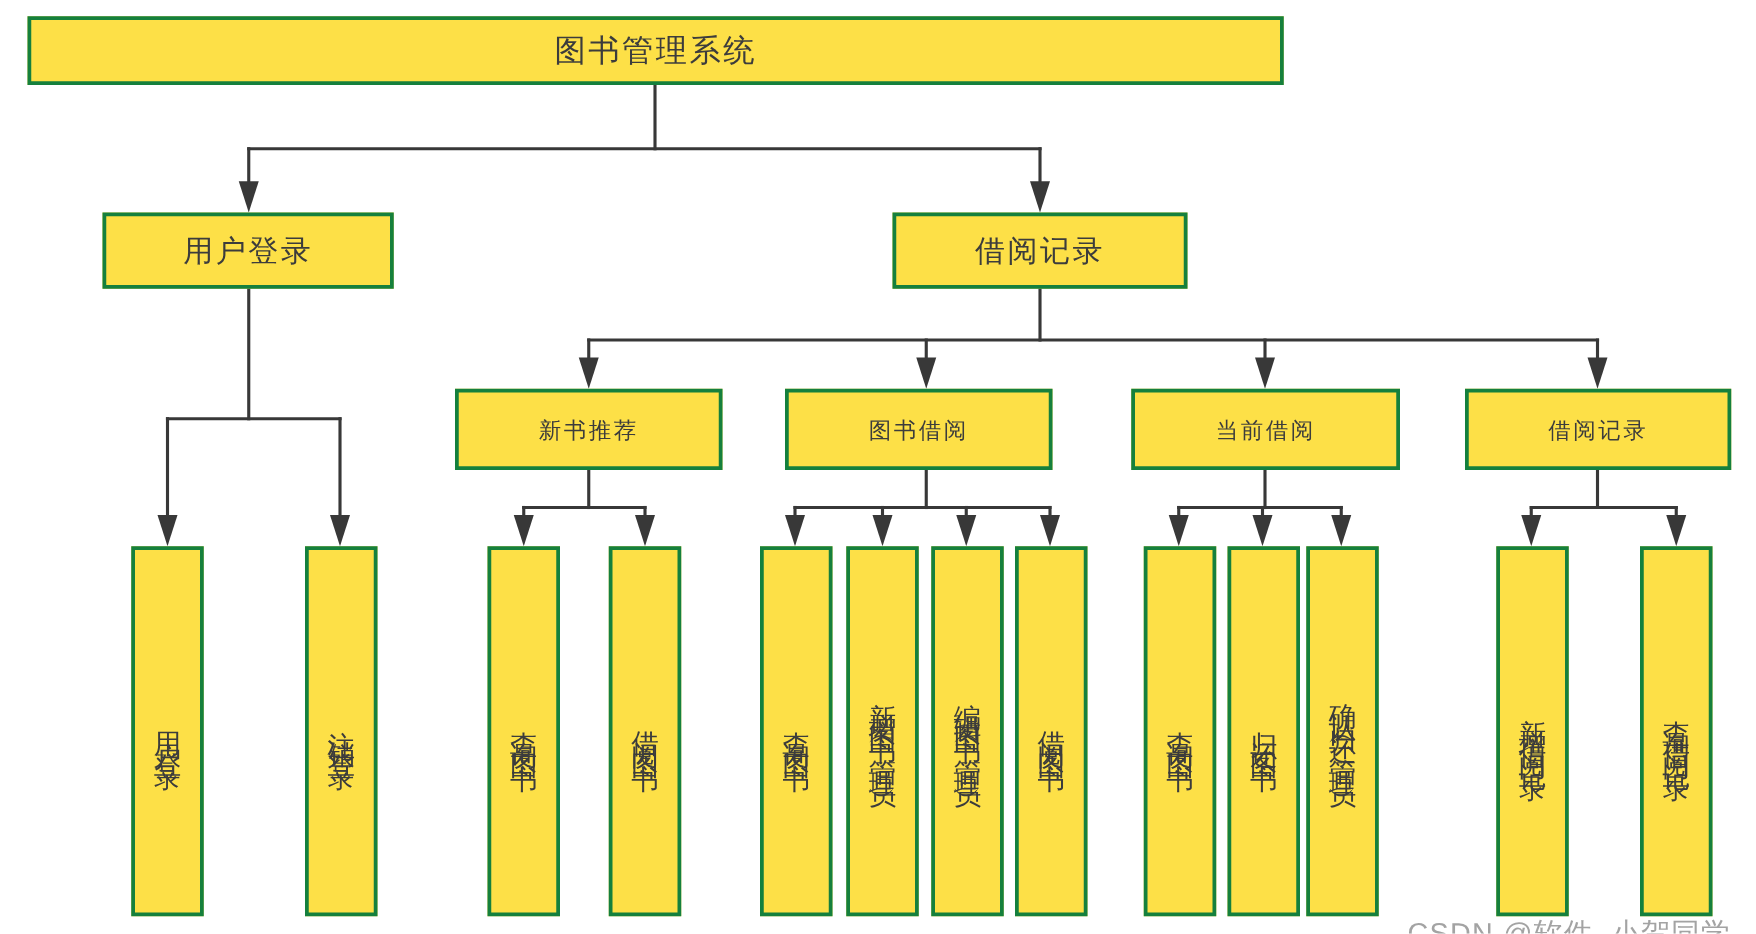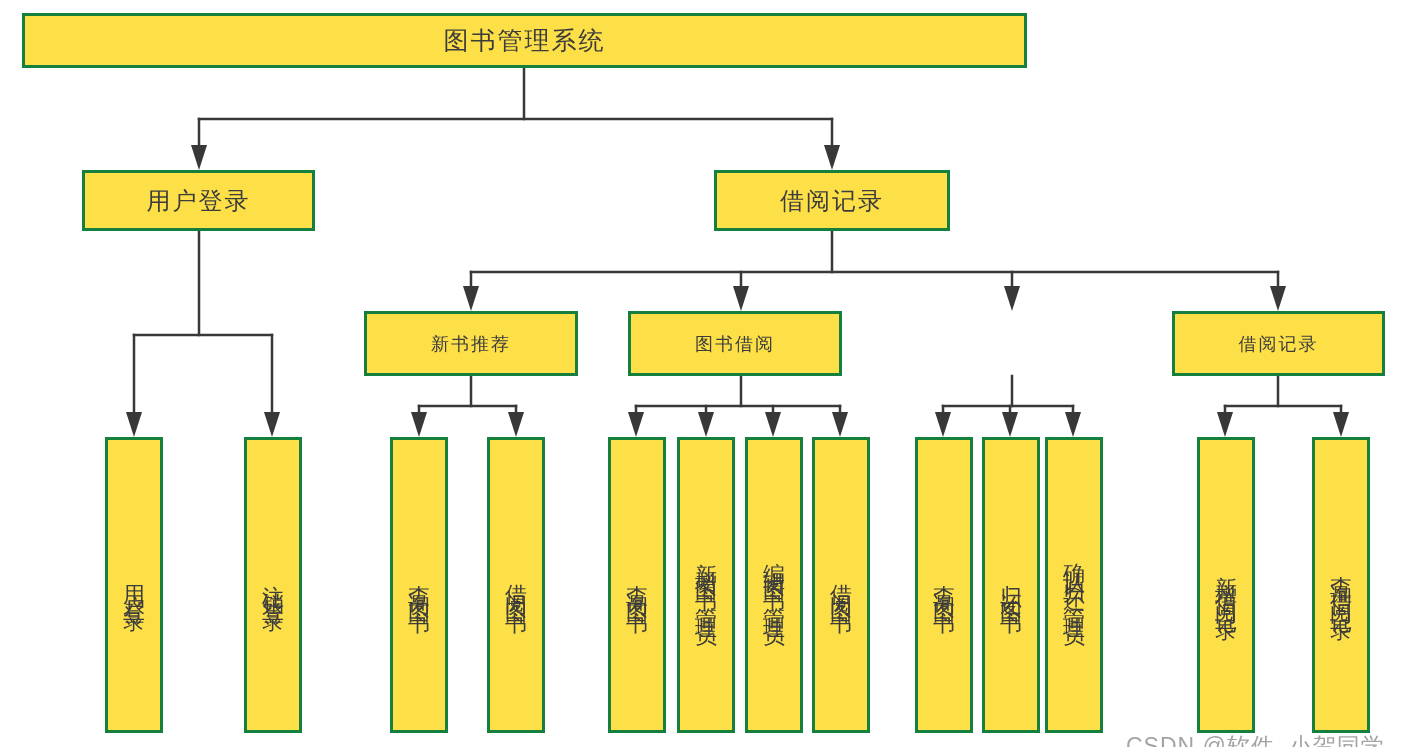--- a/index.html
+++ b/index.html
@@ -86,20 +86,21 @@
       <polygon points="1333,412 1349,412 1341,437" fill="#383838"></polygon>
     </svg>
 
   <div class="box l1" style="left:22px;top:13px;width:1005px;height:55px">图书管理系统</div>
 
   <div class="box l2" style="left:82px;width:233px">用户登录</div>
   <div class="box l2" style="left:714px;width:236px">借阅记录</div>
 
   <div class="box l3" style="left:364px">新书推荐</div>
   <div class="box l3" style="left:628px">图书借阅</div>
+  <div class="box l3" style="left:905px;width:215px">当前借阅</div>
   <div class="box l3" style="left:1172px;width:213px">借阅记录</div>
 
   <div class="box v" style="left:105px">用户登录</div>
   <div class="box v" style="left:244px">注销登录</div>
 
   <div class="box v" style="left:390px">查询图书</div>
   <div class="box v" style="left:487px">借阅图书</div>
 
   <div class="box v" style="left:608px">查询图书</div>
   <div class="box v" style="left:677px">新增图书（管理员）</div>

